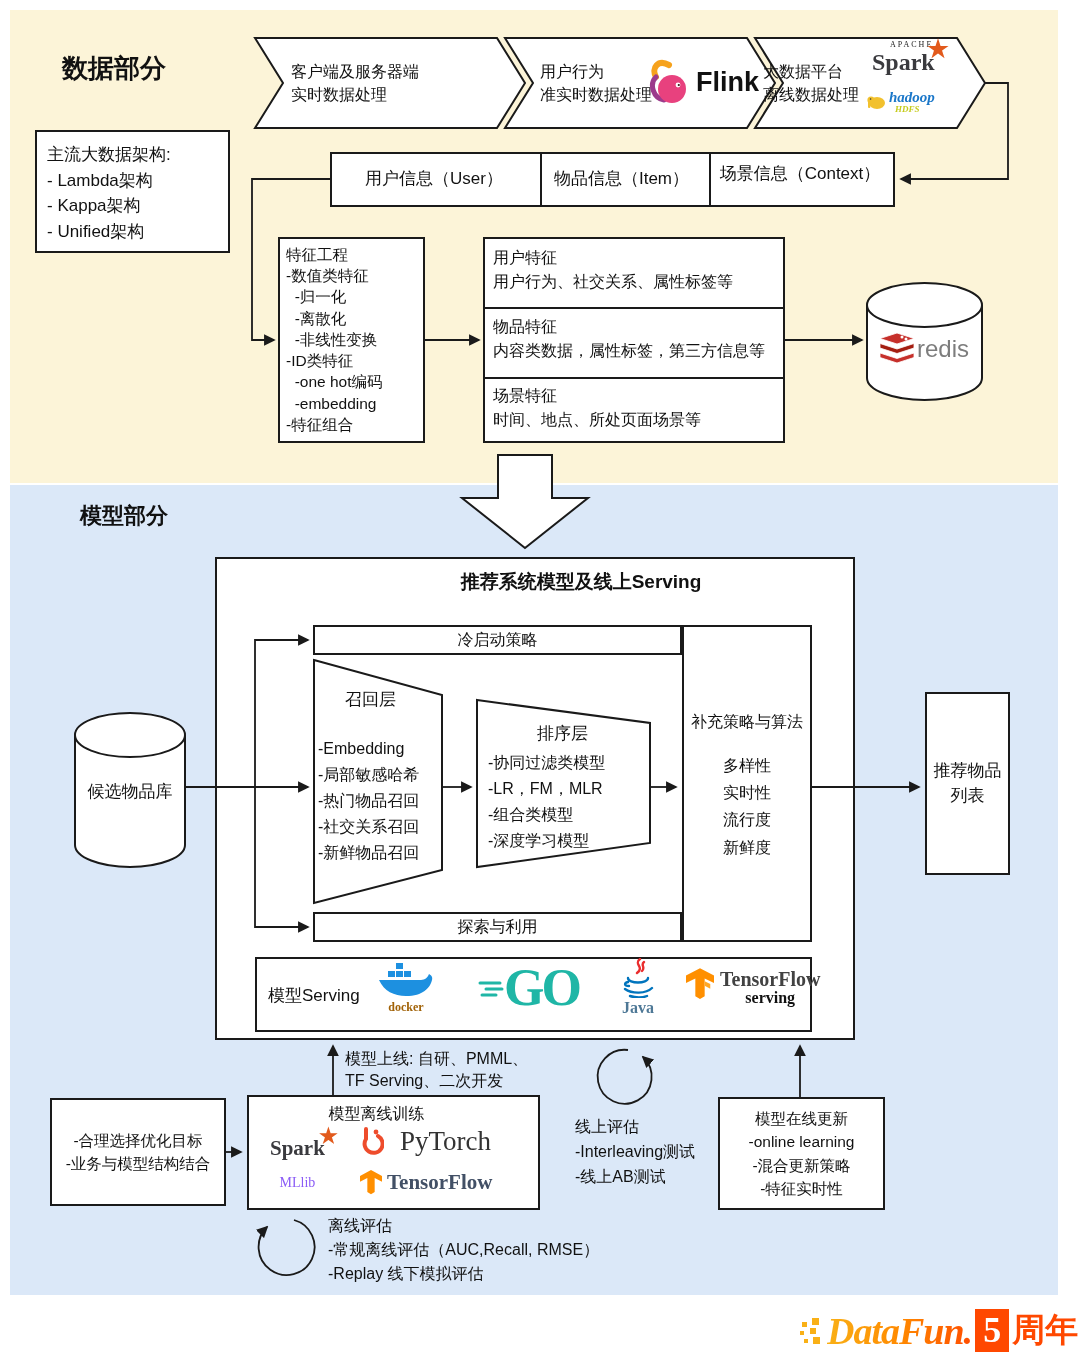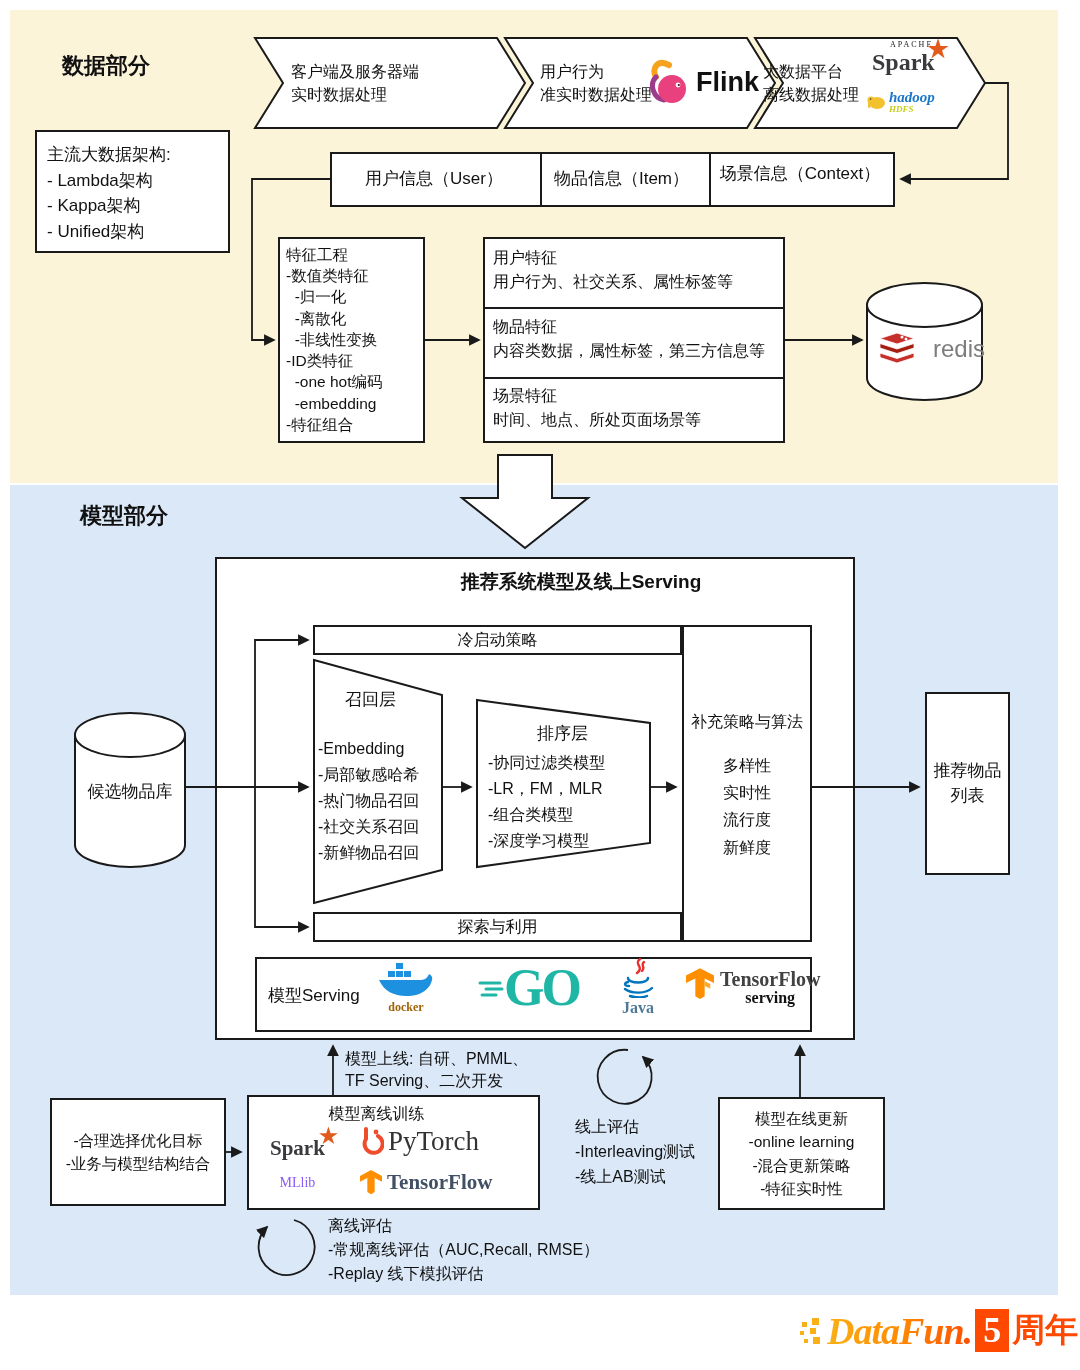--- a/index.html
+++ b/index.html
@@ -101,21 +101,21 @@
 
       <line x1="333" y1="1095" x2="333" y2="1046" marker-end="url(#arr)"></line>
       <line x1="800" y1="1097" x2="800" y2="1046" marker-end="url(#arr)"></line>
       <line x1="226" y1="1152" x2="241" y2="1152" marker-end="url(#arr)"></line>
 
       <path d="M 628,1050 A 27,27 0 1 0 643,1057" marker-end="url(#arr)"></path>
       <path d="M 294,1220 A 28,28 0 1 1 267,1227" marker-end="url(#arr)"></path>
     </g>
   </svg>
 
-  <div class="txt bold" style="left:62px;top:50px;font-size:22px;">数据部分</div>
+  <div class="txt bold" style="left:62px;top:50px;font-size:26px;">数据部分</div>
   <div class="txt bold" style="left:80px;top:500px;font-size:22px;">模型部分</div>
 
   <div class="txt" style="left:291px;top:60px;font-size:16px;">客户端及服务器端
 实时数据处理</div>
   <div class="txt" style="left:540px;top:60px;font-size:16px;">用户行为
 准实时数据处理</div>
   <div class="txt" style="left:763px;top:60px;font-size:16px;">大数据平台
 离线数据处理</div>
 
   <div class="logo" style="left:648px;top:58px;">
@@ -138,21 +138,21 @@
   </div>
   <div class="abs" style="left:866px;top:90px;z-index:6;display:flex;align-items:center;gap:3px;">
     <svg width="20" height="16" viewBox="0 0 20 16">
       <ellipse cx="11" cy="9" rx="8" ry="6" fill="#F2C12E"></ellipse>
       <circle cx="5" cy="6" r="3.6" fill="#F2C12E"></circle>
       <rect x="2" y="7" width="2.4" height="7" rx="1" fill="#F2C12E"></rect>
       <circle cx="4.6" cy="5" r="0.8" fill="#333"></circle>
     </svg>
     <div>
       <div style="font-size:15px;font-weight:bold;font-style:italic;color:#1A77C9;line-height:1;">hadoop</div>
-      <div style="font-size:9px;font-weight:bold;font-style:italic;color:#C6CC1F;line-height:1;">HDFS</div>
+      <div style="font-size:9px;font-weight:bold;font-style:italic;color:#C6CC1F;line-height:1;margin-left:6px;">HDFS</div>
     </div>
   </div>
 
   <div class="txt" style="left:47px;top:142px;font-size:17px;line-height:1.5;">主流大数据架构:
 - Lambda架构
 - Kappa架构
 - Unified架构</div>
 
   <div class="txt center" style="left:330px;top:152px;width:208px;height:55px;font-size:17px;">用户信息（User）</div>
   <div class="txt center" style="left:538px;top:152px;width:167px;height:55px;font-size:17px;">物品信息（Item）</div>
@@ -168,21 +168,21 @@
   -embedding
 -特征组合</div>
 
   <div class="txt" style="left:493px;top:246px;width:284px;font-size:16px;line-height:1.5;">用户特征
 用户行为、社交关系、属性标签等</div>
   <div class="txt" style="left:493px;top:315px;width:284px;font-size:16px;line-height:1.5;">物品特征
 内容类数据，属性标签，第三方信息等</div>
   <div class="txt" style="left:493px;top:384px;width:284px;font-size:16px;line-height:1.5;">场景特征
 时间、地点、所处页面场景等</div>
 
-  <div class="logo" style="left:880px;top:333px;gap:19px;">
+  <div class="logo" style="left:880px;top:333px;gap:3px;">
     <svg width="34" height="32" viewBox="0 0 34 32">
       <g stroke="#ffffff" stroke-width="0.8">
         <polygon points="17,0 34,5.5 17,11 0,5.5" fill="#C6302B"></polygon>
         <polygon points="0,10.5 17,16 34,10.5 34,15 17,20.5 0,15" fill="#A41E11"></polygon>
         <polygon points="0,20 17,25.5 34,20 34,24.5 17,30 0,24.5" fill="#C6302B"></polygon>
       </g>
       <circle cx="22" cy="4" r="1.5" fill="#fff"></circle>
         <circle cx="26" cy="6" r="1.5" fill="#fff"></circle>
     </svg>
     <span style="font-size:24px;color:#7d7d7d;">redis</span>
@@ -266,21 +266,21 @@
   <div class="txt center" style="left:247px;top:1102px;width:259px;font-size:16px;">模型离线训练</div>
 
   <div class="abs" style="left:270px;top:1136px;z-index:6;text-align:center;">
     <div class="spark-wrap" style="font-size:21px;">
       <span>Spark</span>
       <span class="spark-star" style="right:-13px;top:-12px;font-size:21px;">★</span>
     </div>
     <div style="font-size:14px;color:#8b5cf6;margin-top:14px;">MLlib</div>
   </div>
 
-  <div class="abs" style="left:358px;top:1126px;z-index:6;display:flex;align-items:center;gap:4px;">
+  <div class="abs" style="left:358px;top:1126px;z-index:6;display:flex;align-items:center;gap:16px;">
     <svg width="26" height="30" viewBox="0 0 26 30">
       <path d="M8,2 L8,12 A9,9 0 1 0 20,9" fill="none" stroke="#EE4C2C" stroke-width="4" stroke-linecap="round"></path>
       <circle cx="18" cy="5" r="2.4" fill="#EE4C2C"></circle>
     </svg>
     <span style="font-size:27px;color:#333;">PyTorch</span>
   </div>
 
   <div class="abs" style="left:360px;top:1170px;z-index:6;display:flex;align-items:center;gap:5px;">
     <svg width="22" height="25" viewBox="0 0 30 34">
       <polygon fill="#FF8F00" points="15,0 0,8 0,16 10,11 10,30 15,33 20,30 20,11 30,16 30,8"></polygon>

